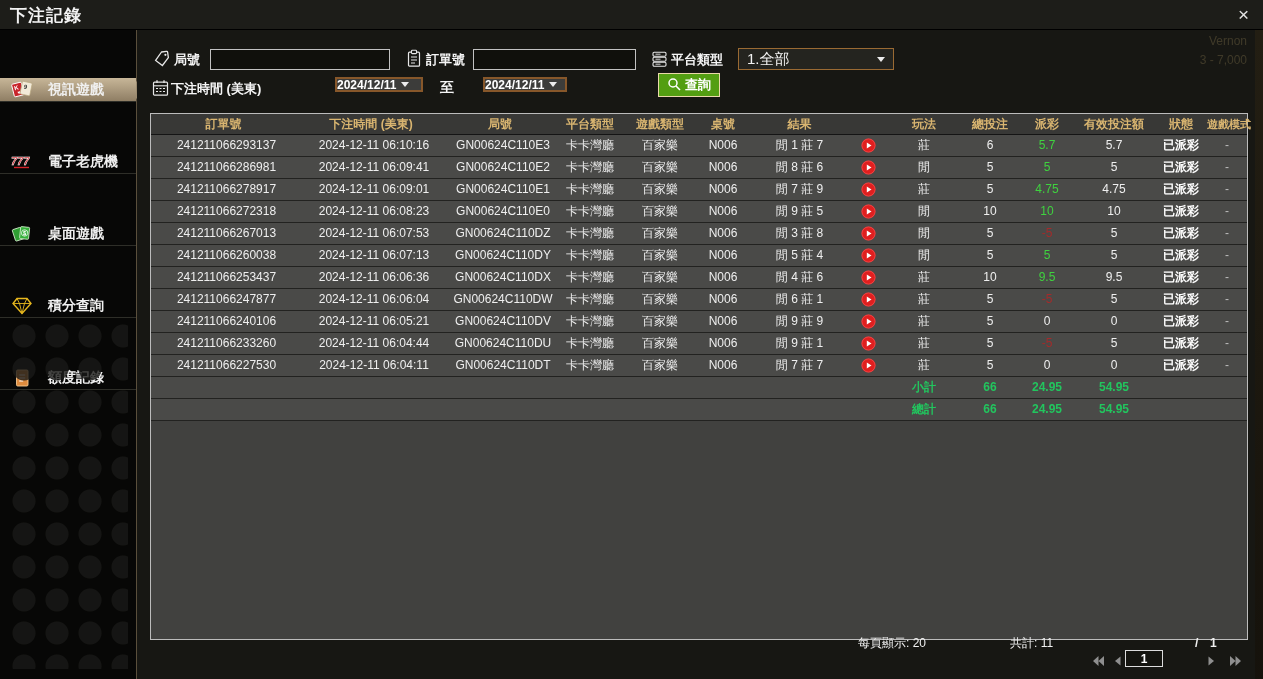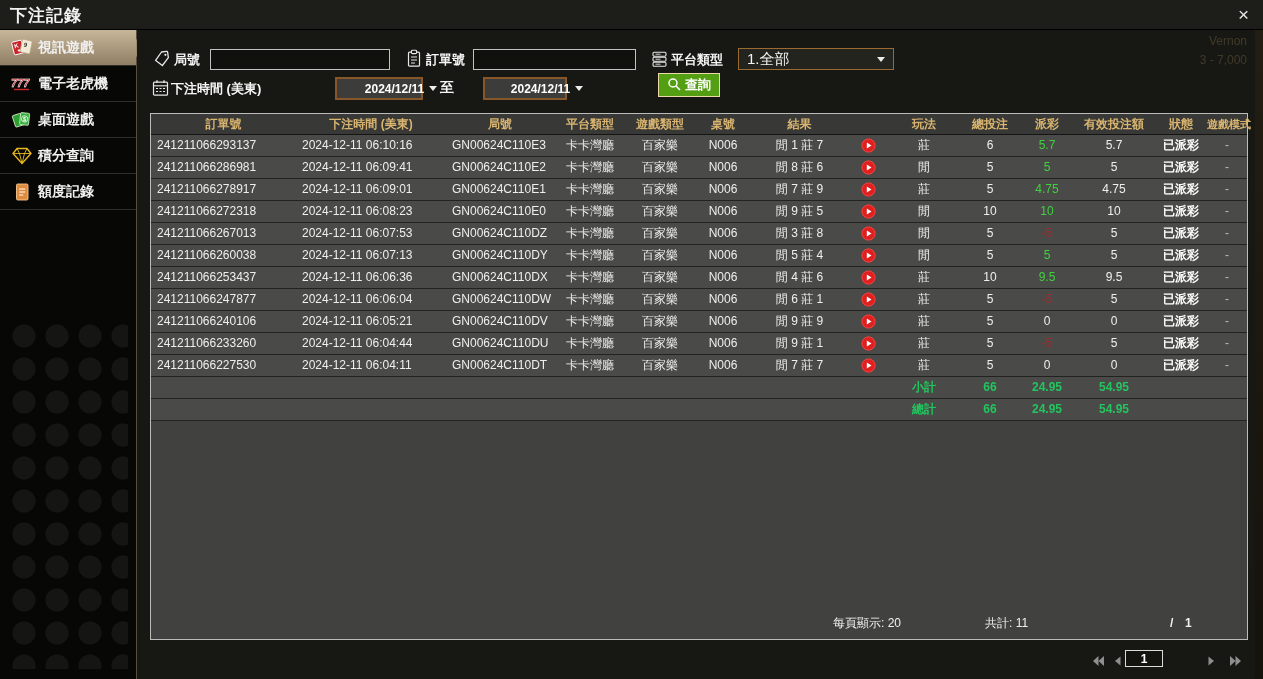--- a/index.html
+++ b/index.html
@@ -7,62 +7,62 @@
   body { font-family:"Liberation Sans","DejaVu Sans",sans-serif; background:#0b0b08; position:relative; }
   .window { position:absolute; inset:0; box-shadow: inset 0 0 0 1px rgba(150,125,85,.35); }
 
   
   .titlebar { position:absolute; left:0; top:0; width:1263px; height:30px; background:#1d1d19; border-bottom:1px solid #000; }
   .title { position:absolute; left:10px; top:4px; font-size:17px; font-weight:600; color:#f2f2f2; letter-spacing:1px; }
   .close { position:absolute; right:14px; top:3px; font-size:19px; color:#e2e2e2; cursor:pointer; line-height:24px; }
 
   
   .sidebar { position:absolute; left:0; top:30px; width:137px; height:649px; background:#070706; border-right:1px solid #5a4f3c; }
-  .side-item { position:relative; height:36px; border-bottom:1px solid #2e2e28; display:flex; align-items:center; padding-left:10px; gap:4px; cursor:pointer; }
+  .side-item { position:relative; height:24px; border-bottom:1px solid #2e2e28; display:flex; align-items:center; padding-left:10px; gap:14px; cursor:pointer;margin-top:48px; }
   .side-item .s-label { font-size:14px; font-weight:bold; color:#f0f0f0; white-space:nowrap; }
   .side-item.active { background:linear-gradient(#c7b698,#8f7e64); }
   .side-item.active::after { content:""; position:absolute; right:-10px; top:50%; margin-top:-9px; border-top:9px solid transparent; border-bottom:9px solid transparent; border-left:10px solid #9a8a6f; }
   .s-icon { width:24px; display:flex; justify-content:center; }
   .ghost-circles { position:absolute; left:8px; right:8px; top:290px; bottom:10px;
      background-image:radial-gradient(circle 12px at 16px 16px, #191917 11px, transparent 12px);
      background-size:33px 33px; opacity:.8; }
 
   
   .main { position:absolute; left:137px; top:30px; width:1126px; height:649px; background:#171713; }
   .dim-hints { position:absolute; right:16px; top:2px; text-align:right; color:#8a7a50; opacity:.35; font-size:12px; line-height:19px; pointer-events:none; }
 
   .f-label { position:absolute; font-size:13px; font-weight:bold; color:#f5f5f5; white-space:nowrap; }
   .f-icon  { position:absolute; }
   .txt-input { position:absolute; height:21px; background:#10100c; border:1px solid #c2c2c2; color:#eee; font-size:12px; padding:0 5px; outline:none; }
-  .date-box { position:absolute; height:23px; background:#3c3c3a; border:2px solid #87572a; color:#fff; font-size:12px; font-weight:bold; display:flex; align-items:center; justify-content:center; gap:5px; cursor:pointer;padding-left:44px; }
+  .date-box { position:absolute; height:15px; background:#3c3c3a; border:2px solid #87572a; color:#fff; font-size:12px; font-weight:bold; display:flex; align-items:center; gap:5px; cursor:pointer; }
   .select-box { position:absolute; height:22px; background:#24241f; border:1px solid #9a6a33; color:#f2f2f2; font-size:15px; display:flex; align-items:center; padding:0 8px; cursor:pointer; }
   .select-box .caret { margin-left:auto; }
   .caret { width:0; height:0; border-left:4px solid transparent; border-right:4px solid transparent; border-top:5px solid #ececec; }
   .query-btn { position:absolute; height:24px; background:#539e12; border:1px solid #ead9a9; color:#fff; font-size:13px; font-weight:bold; display:flex; align-items:center; gap:4px; padding:0 8px; cursor:pointer; }
 
   
   .bet-table { position:absolute; left:13px; top:83px; width:1098px; height:527px; border:1px solid #bcbcbc; background:#41413f; }
   .t-header, .trow { display:grid; grid-template-columns:145px 150px 108px 72px 68px 58px 95px 42px 70px 62px 52px 82px 52px 40px; }
   .t-header { height:21px; background:#383836; border-bottom:1px solid #141414; }
   .th { font-size:12px; font-weight:bold; color:#d9b570; text-align:center; line-height:20px; white-space:nowrap; overflow:visible; }
   .trow { height:22px; background:#4a4a48; border-bottom:1px solid #222220; }
   .td { font-size:12px; color:#efefef; text-align:center; line-height:21px; white-space:nowrap; }
-  .td.al { text-align:left; padding-left:6px; }
+  .td.al { text-align:center; padding-left:6px; }
   .td.play { display:flex; align-items:center; justify-content:center; cursor:pointer; }
   .pay-pos { color:#3fd23f; }
   .pay-neg { color:#a32b2b; }
   .pay-zero { color:#efefef; }
   .td.status { color:#ffffff; font-weight:bold; }
   .td.mode { color:#bdbdbd; }
   .trow.summary .td { color:#22c55e; font-weight:bold; }
   .sum-gap { grid-column:1 / 9; }
   .sum-tail { grid-column:13 / 15; }
 
   
-  .pg-item { position:absolute; top:585px; font-size:12px; color:#f0f0f0; line-height:16px; white-space:nowrap; }
+  .pg-item { position:absolute; top:605px; font-size:12px; color:#f0f0f0; line-height:16px; white-space:nowrap;margin-left:25px; }
   .pg-btn { position:absolute; top:623px; cursor:pointer; }
   .page-input { position:absolute; top:620px; left:988px; width:38px; height:17px; background:#14140f; border:1px solid #dcdcdc; color:#fff; font-size:12px; font-weight:bold; text-align:center; outline:none; }
   .right-sliver { position:absolute; right:0; top:30px; width:8px; height:649px; background:linear-gradient(#262013,#15110a); opacity:.8; }
 </style>
 </head>
 <body>
 
 <div class="window">
 
   <div class="titlebar">

